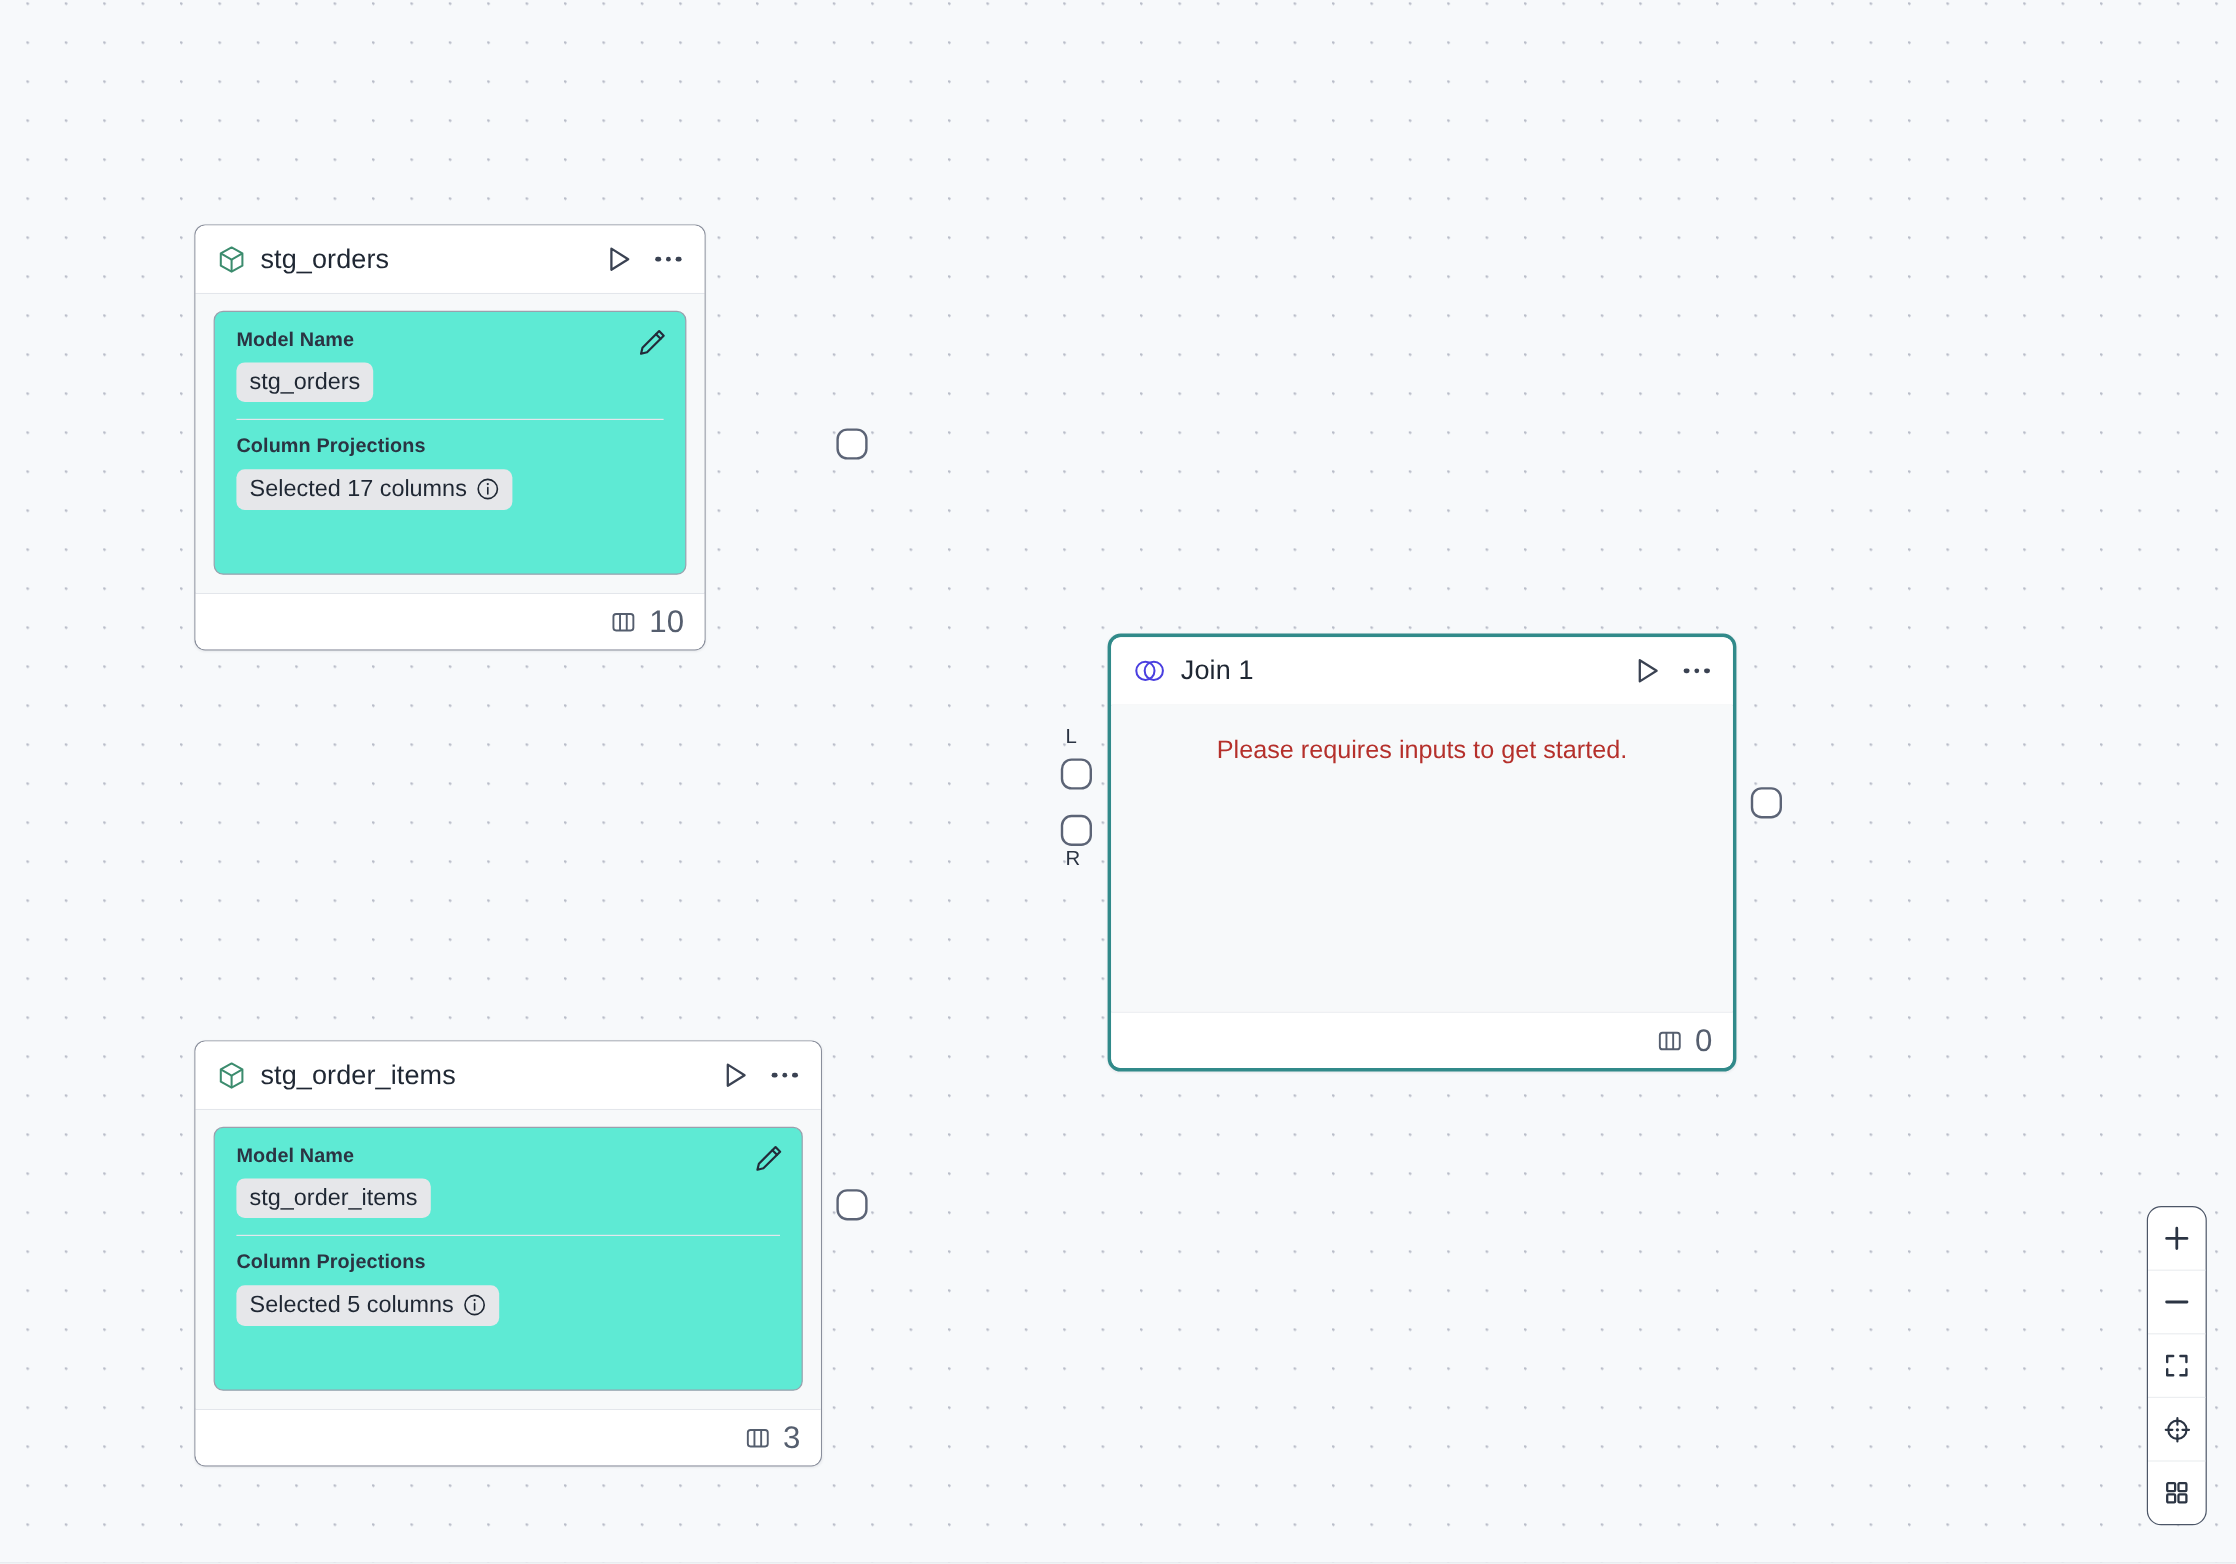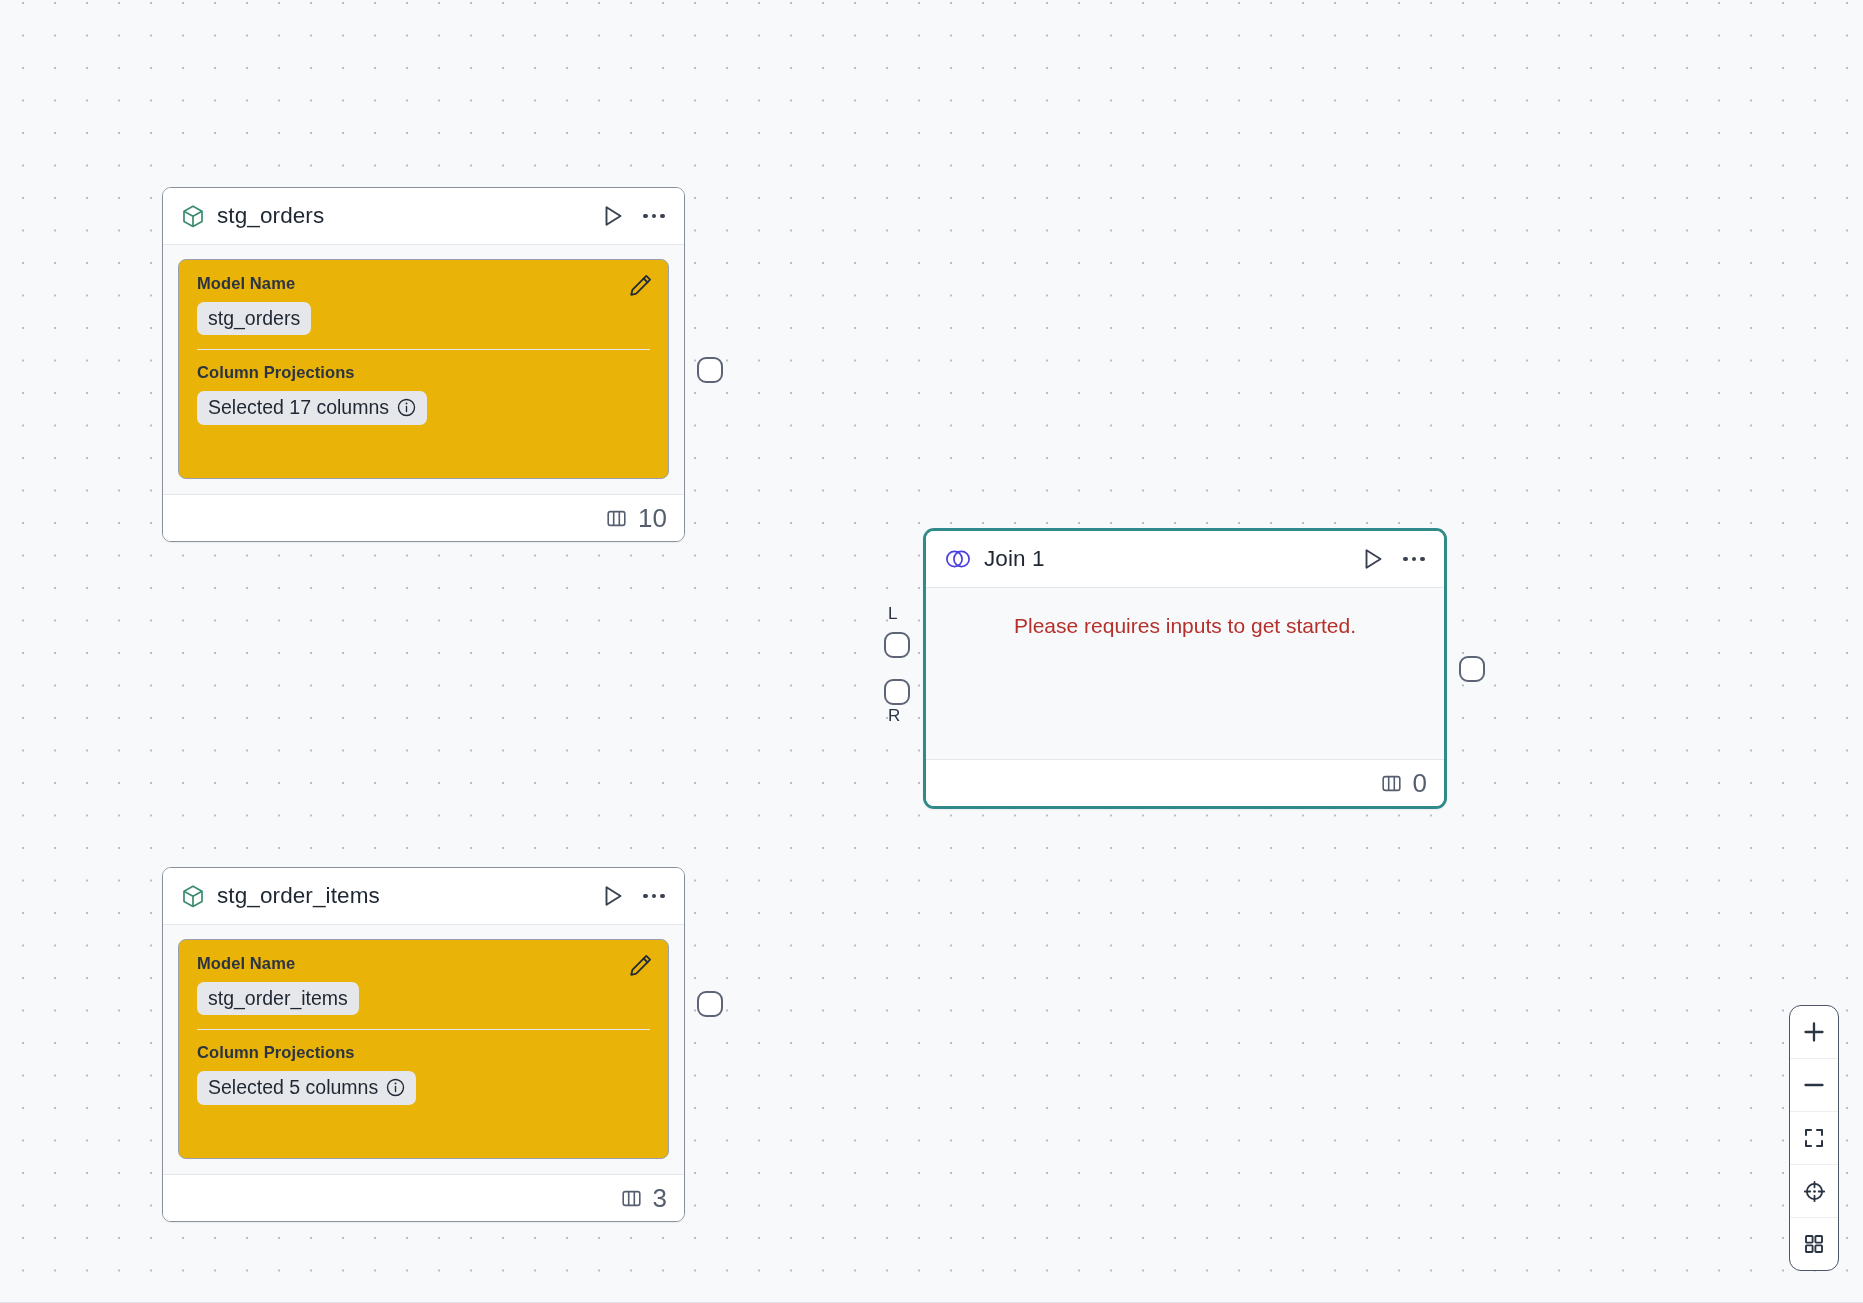--- a/index.html
+++ b/index.html
@@ -91,21 +91,21 @@
     display: block;
   }
 
   .node-body {
     flex: 1 1 auto;
     background: #f7f9fa;
     padding: 14px 15px 15px 15px;
     box-sizing: border-box;
   }
   .inner-card {
-    background: #eab308;
+    background: #5eead4;
     border: 1.3px solid #9aa0ad;
     border-radius: 8px;
     padding: 14px 18px 16px 18px;
     box-sizing: border-box;
     height: 100%;
     position: relative;
   }
 
   .field-label {
     font-size: 16.5px;
@@ -198,21 +198,21 @@
   }
   #zoom-controls .zbtn:last-child { border-bottom: none; }
 
   svg { display: block; }
 </style>
 </head>
 <body>
 
 <div id="canvas">
 
-  <div class="node" style="left:162px; top:187px; width:523px; height:355px;">
+  <div class="node" style="left:162px; top:187px; width:426px; height:355px;">
     <div class="node-header">
       <span class="icon-btn">
         <svg width="24" height="25" viewBox="0 0 24 25" fill="none" stroke="#3c8c6e" stroke-width="1.7" stroke-linejoin="round">
           <path d="M12 2.2 L21 7.2 L21 17.4 L12 22.4 L3 17.4 L3 7.2 Z"></path>
           <path d="M3 7.2 L12 12.3 L21 7.2"></path>
           <path d="M12 12.3 L12 22.4"></path>
         </svg>
       </span>
       <span class="node-title">stg_orders</span>
       <span class="hdr-actions">
@@ -260,21 +260,21 @@
           <rect x="3.2" y="4.6" width="16.6" height="13.8" rx="2.2"></rect>
           <path d="M8.7 4.6 L8.7 18.4 M14.3 4.6 L14.3 18.4"></path>
         </svg>
       </span>
       <span>10</span>
     </div>
   </div>
 
   <div class="handle" style="left:697px; top:357px;"></div>
 
-  <div class="node selected" style="left:923px; top:528px; width:524px; height:281px;">
+  <div class="node selected" style="left:923px; top:528px; width:524px; height:365px;">
     <div class="node-header">
       <span class="icon-btn">
         <svg width="28" height="22" viewBox="0 0 28 22" fill="none" stroke="#4a3fe0" stroke-width="1.7">
           <circle cx="10.5" cy="11" r="7.6"></circle>
           <circle cx="17.5" cy="11" r="7.6"></circle>
         </svg>
       </span>
       <span class="node-title">Join 1</span>
       <span class="hdr-actions">
         <span class="icon-btn">

